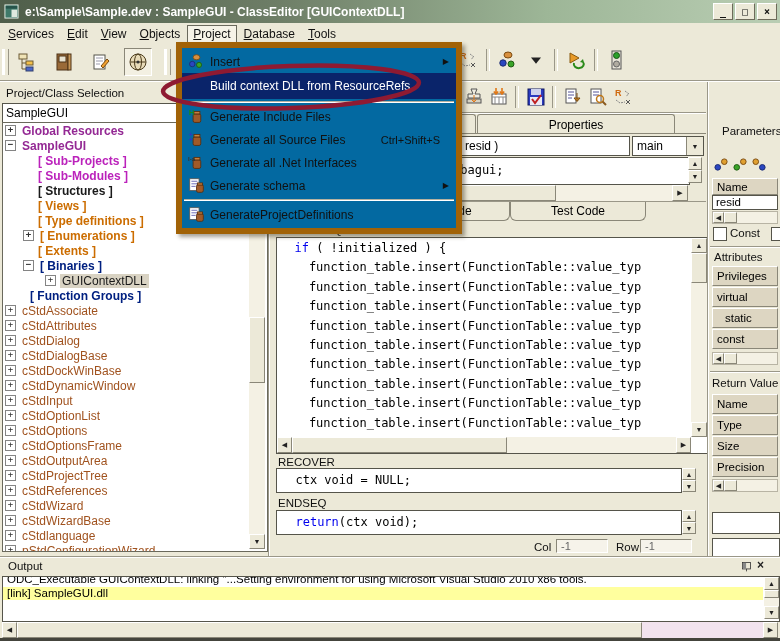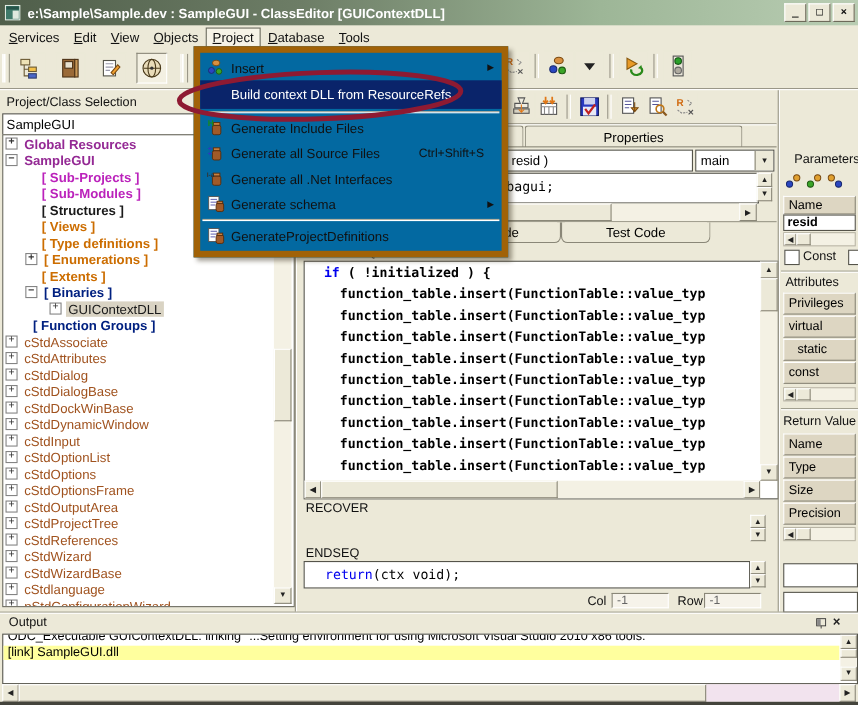--- a/index.html
+++ b/index.html
@@ -1,19 +1,19 @@
 <!DOCTYPE html>
 <html><head>
 <meta charset="utf-8">
 <style>
   html,body{margin:0;padding:0;background:#6b6b66;}
   #app{position:relative;width:780px;height:641px;background:#ece9d8;
        font-family:"Liberation Sans",sans-serif;overflow:hidden;outline:1px solid #55544a;}
   .abs{position:absolute;}
-  .hardbox{border:1px solid #55544a;background:#fff;font-weight:bold;}
+  .hardbox{border:1px solid #55544a;background:#fff;}
   .groove{border-top:1px solid #9a9788;border-bottom:1px solid #ffffff;height:0;}
   .vgroove{border-left:1px solid #9a9788;border-right:1px solid #ffffff;width:0;}
 
   
   #titlebar{left:0;top:0;width:780px;height:23px;
     background:linear-gradient(90deg,#4f5e4a 0%,#6d7d66 35%,#9db697 70%,#b9cdb3 100%);
     display:flex;align-items:center;color:#fff;font-weight:bold;font-size:12px;}
   #titlebar .ttl{margin-left:6px;white-space:nowrap;}
   .win-btn{width:18px;height:15px;background:#ece9d8;border:1px solid;border-color:#fff #6d6a5a #6d6a5a #fff;
     display:flex;align-items:center;justify-content:center;font-size:10px;font-weight:bold;color:#111;
@@ -472,40 +472,41 @@
     </div>
     <div class="abs" style="left:0;bottom:0;height:16px;right:16px;display:flex;background:#f4f1e4;">
       <span class="sb-btn" style="width:15px;height:16px;">◀</span>
       <span class="sb-thumb" style="width:215px;height:16px;"></span>
       <span style="flex:1"></span>
       <span class="sb-btn" style="width:15px;height:16px;">▶</span>
     </div>
   </div>
 
   <div class="mini-lbl" style="left:278px;top:456px;">RECOVER</div>
+  <div class="fld mono" style="left:276px;top:468px;width:406px;height:25px;padding:4px 0 0 4px;box-sizing:border-box;">  ctx void = NULL;</div>
   <div class="abs" style="left:682px;top:468px;width:14px;height:25px;">
     <div class="sb-btn" style="height:12px;">▲</div>
     <div class="sb-btn" style="height:12px;">▼</div>
   </div>
 
   <div class="mini-lbl" style="left:278px;top:497px;">ENDSEQ</div>
   <div class="fld mono" style="left:276px;top:510px;width:406px;height:25px;padding:4px 0 0 4px;box-sizing:border-box;">  <span class="kw">return</span>(ctx void);</div>
   <div class="abs" style="left:682px;top:510px;width:14px;height:25px;">
     <div class="sb-btn" style="height:12px;">▲</div>
     <div class="sb-btn" style="height:12px;">▼</div>
   </div>
 
   <div class="mini-lbl" style="left:534px;top:541px;">Col</div>
   <div class="stat-fld" style="left:556px;top:539px;width:52px;">-1</div>
   <div class="mini-lbl" style="left:616px;top:541px;">Row</div>
   <div class="stat-fld" style="left:640px;top:539px;width:52px;">-1</div>
 
   <div class="abs vgroove" style="left:707px;top:82px;height:474px;"></div>
 
-  <div class="rp-title" style="left:722px;top:139px;">Parameters</div>
+  <div class="rp-title" style="left:722px;top:125px;">Parameters</div>
   <div id="rp-param-icons" class="abs" style="left:714px;top:157px;display:flex;gap:4px;align-items:center;">
       <span class="ico" style="width: 15px; height: 15px;">
         <svg viewBox="0 0 16 16">
           <circle cx="4" cy="11" r="3" fill="#2a46c0" stroke="#1a2a70"></circle>
           <circle cx="11" cy="5" r="3" fill="#e0a030" stroke="#7a4a10"></circle>
         </svg>
       </span>
       <span class="ico" style="width: 15px; height: 15px;">
         <svg viewBox="0 0 16 16">
           <circle cx="4" cy="11" r="3" fill="#3aa428" stroke="#1e5a12"></circle>

